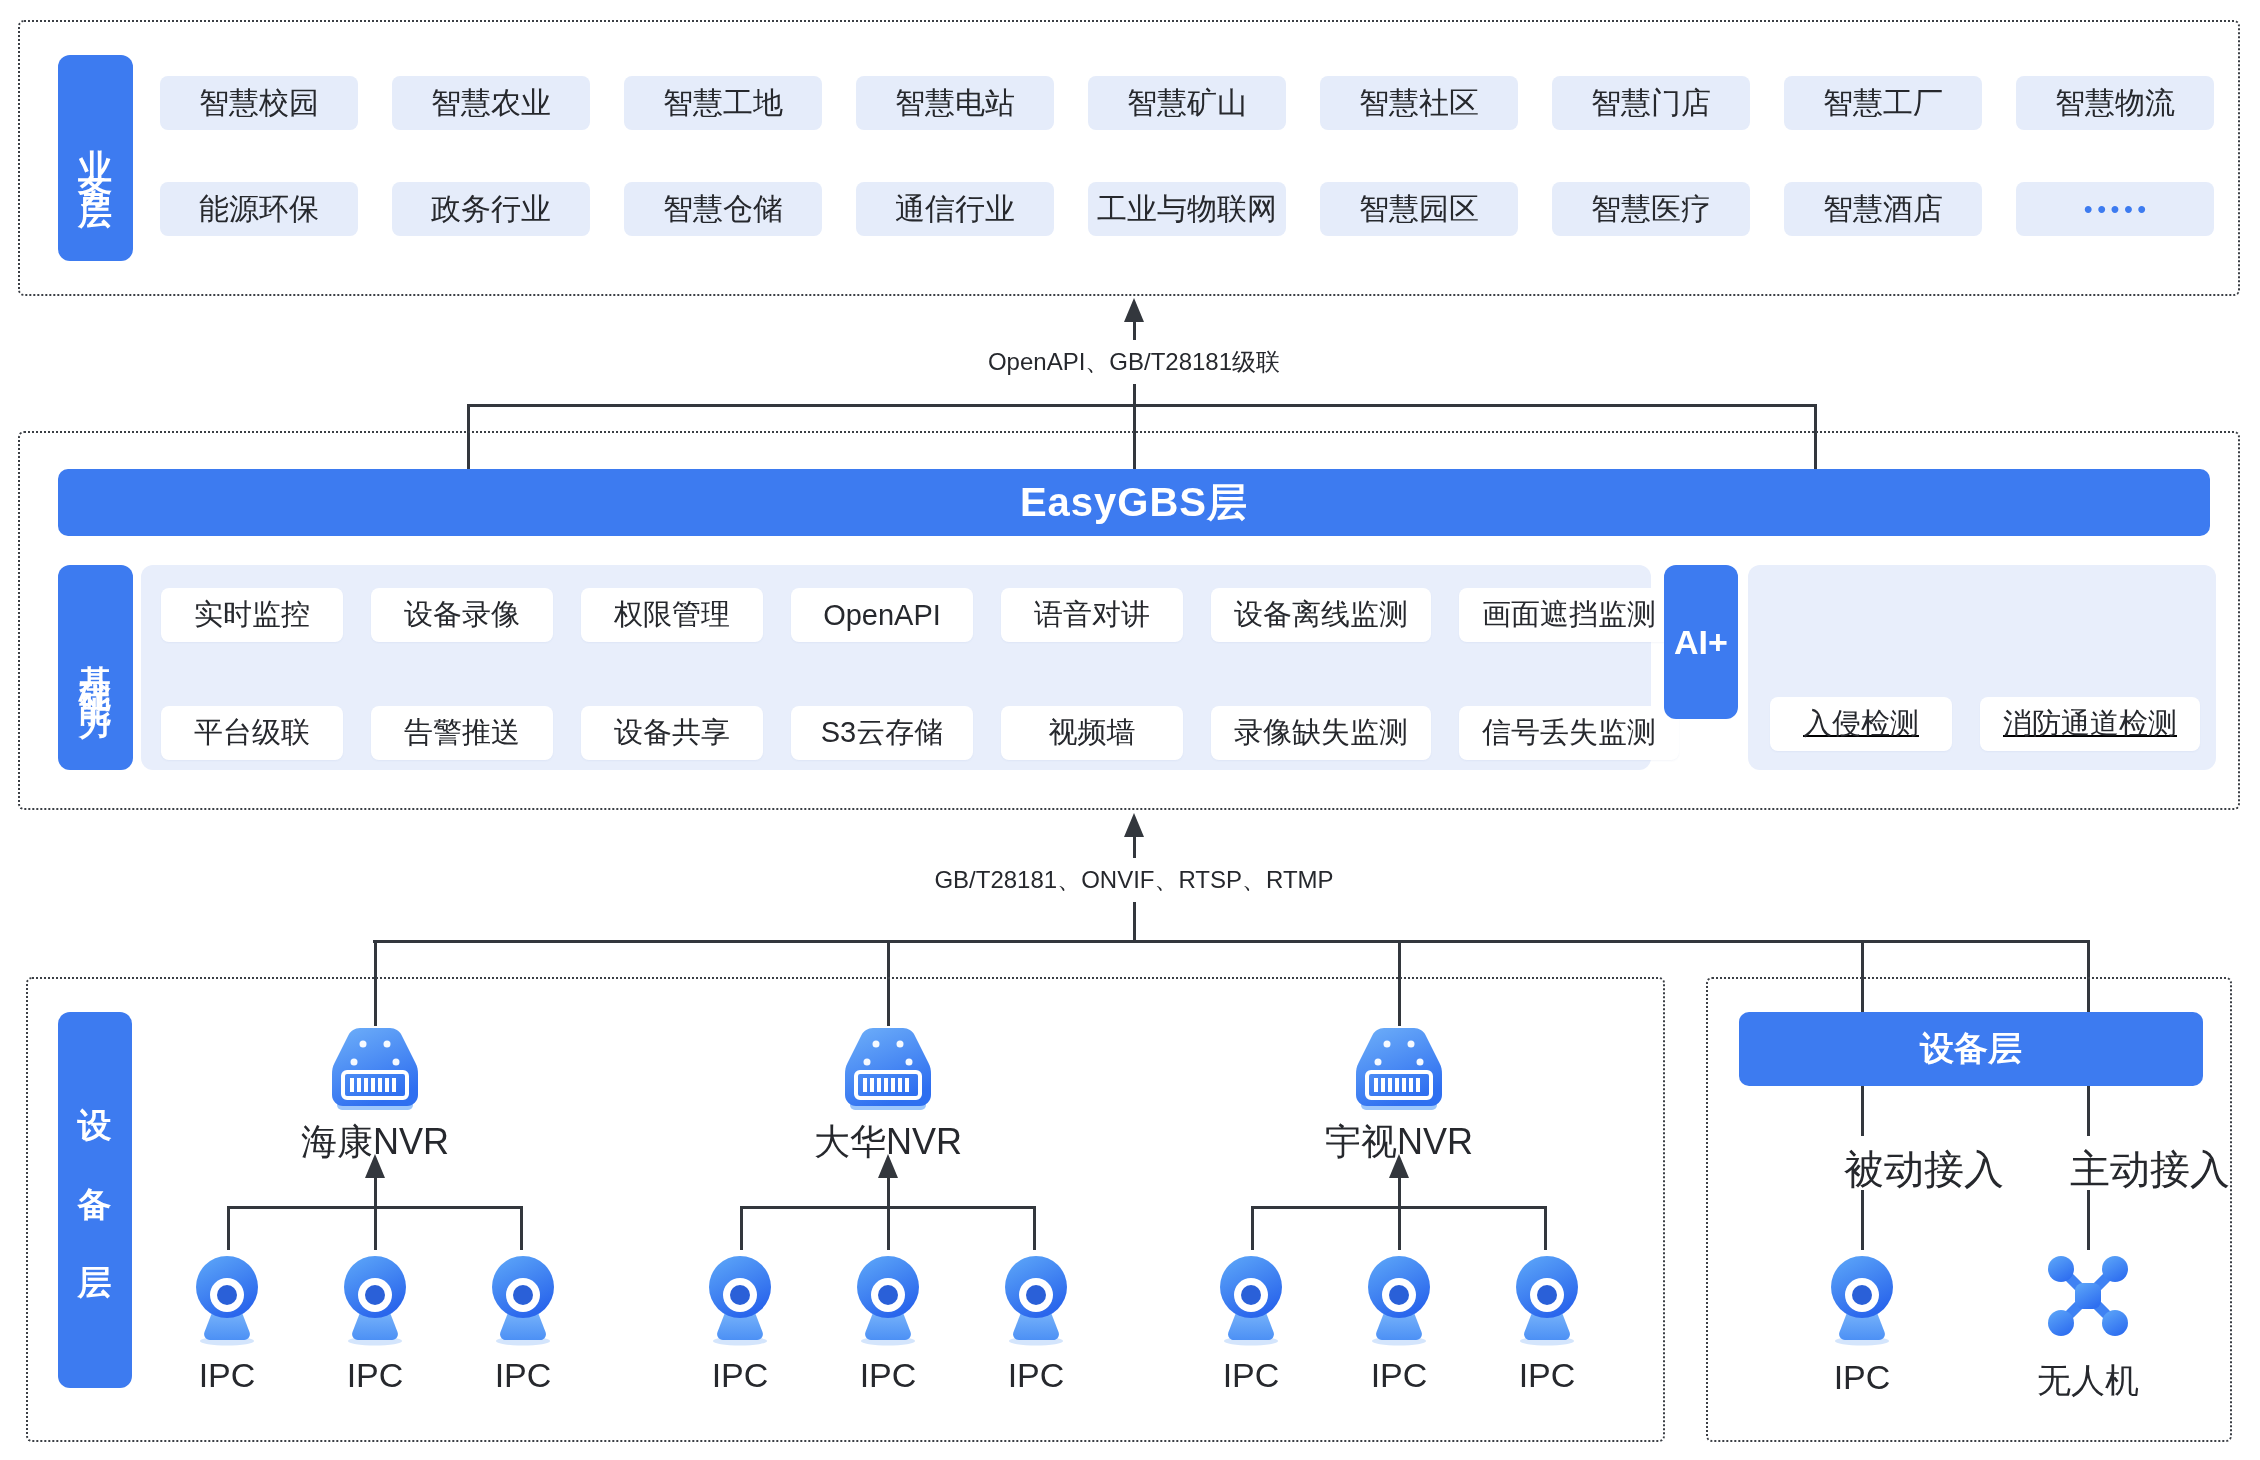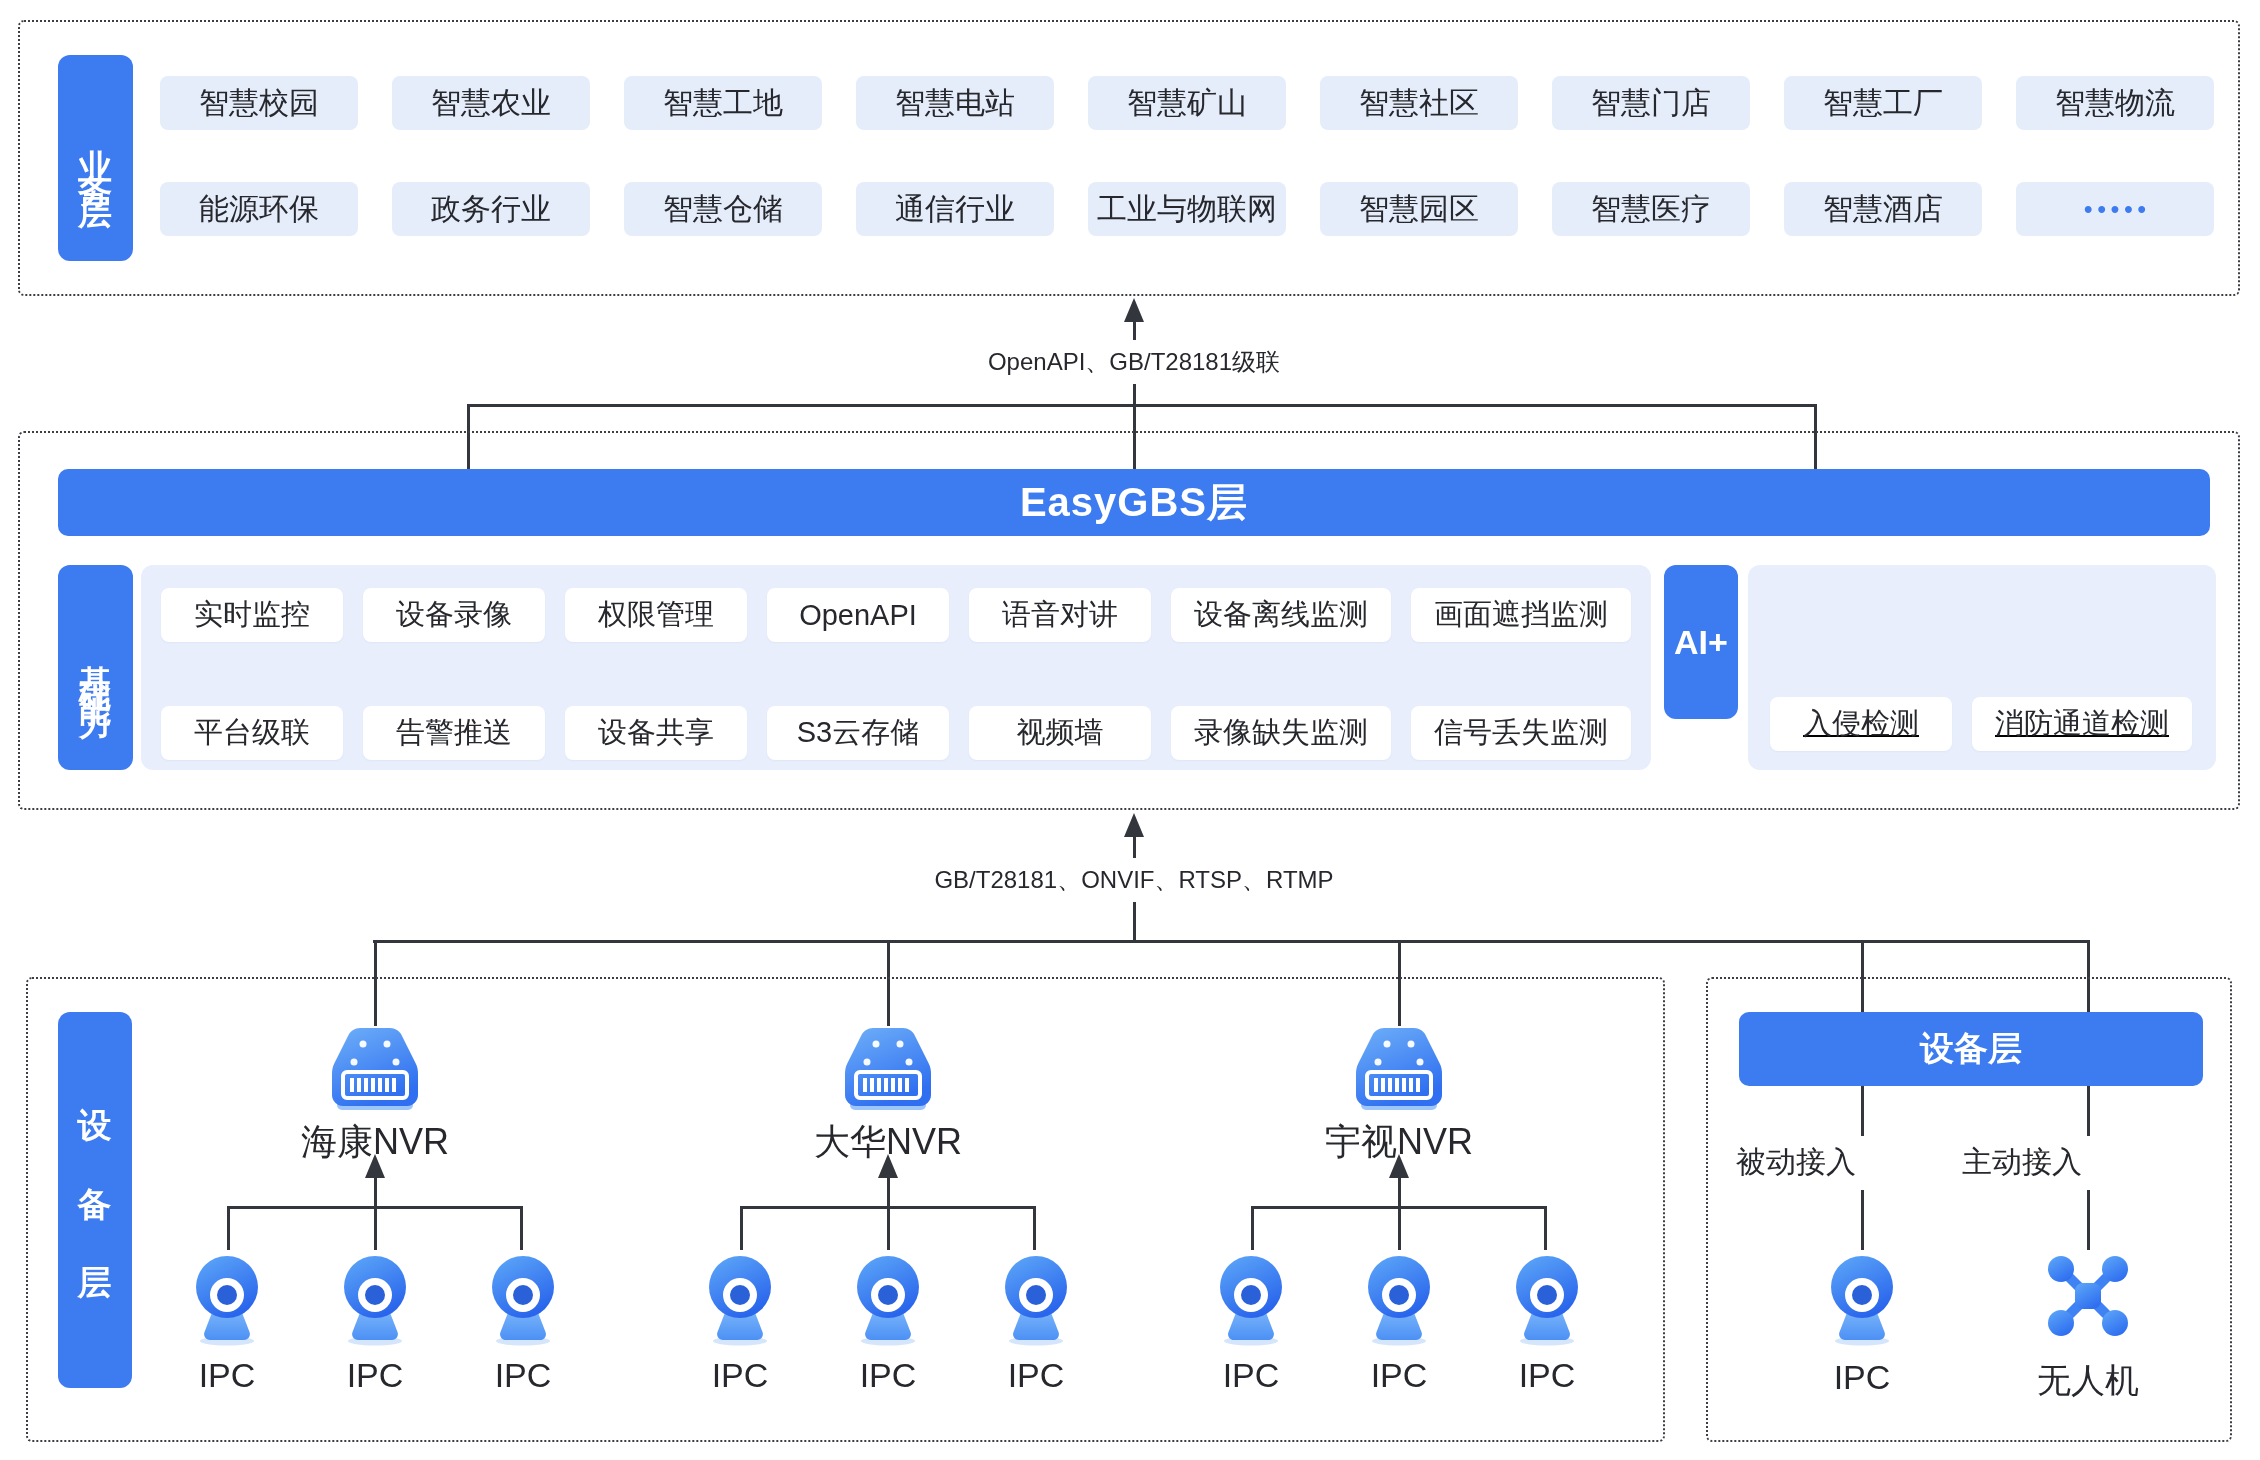--- a/index.html
+++ b/index.html
@@ -18,21 +18,21 @@
 
   .bar{position:absolute;background:var(--accent);border-radius:10px;color:#fff;
        display:flex;align-items:center;justify-content:center;font-weight:bold;}
 
   .biz-grid{position:absolute;display:grid;}
   .pill{background:var(--pill-bg);border-radius:8px;color:var(--text);font-size:30px;
         display:flex;align-items:center;justify-content:center;}
   .pill.biz-dots{color:var(--accent);font-weight:bold;font-size:24px;letter-spacing:5px;text-indent:5px;}
 
   .panel{position:absolute;background:var(--panel-bg);border-radius:12px;}
-  .cap-row{position:absolute;display:flex;gap:20px;height:54px;}
+  .cap-row{position:absolute;display:flex;gap:28px;height:54px;}
   .cap-pill{background:#fff;border-radius:8px;color:var(--text);font-size:29px;
             display:flex;align-items:center;justify-content:center;width:182px;
             box-shadow:0 1px 2px rgba(40,70,160,0.05);}
   .cap-pill.wide{width:220px;}
 
   .vline,.hline{position:absolute;background:var(--line);}
   .arrow-up{position:absolute;width:0;height:0;border-left:10px solid transparent;
             border-right:10px solid transparent;border-bottom:24px solid var(--line);}
   .conn-label{position:absolute;background:#fff;color:var(--text);font-size:24px;
               display:flex;align-items:center;justify-content:center;padding:0 16px;
@@ -44,21 +44,21 @@
             font-size:36px;color:var(--text);}
   .g-arrow{left:190px;top:128px;}
   .g-shaft{left:198.5px;top:150px;width:3px;height:32px;}
   .g-brace{left:52px;top:180px;width:296px;height:3px;}
   .stub{top:180px;width:3px;height:44px;}
   .ipc-slot{position:absolute;top:228px;width:120px;text-align:center;}
   .ipc-slot .dev-label{margin-top:6px;font-size:34px;color:var(--text);}
 
   .dev-col{position:absolute;width:260px;height:360px;}
   .dev-col .c-line1{position:absolute;left:128.5px;top:0;width:3px;height:50px;background:var(--line);}
-  .dev-col .access{position:absolute;left:4px;top:56px;width:100%;text-align:left;font-size:30px;color:var(--text);}
+  .dev-col .access{position:absolute;left:12px;top:56px;width:100%;text-align:right;font-size:40px;color:var(--text);}
   .dev-col .c-line2{position:absolute;left:128.5px;top:104px;width:3px;height:60px;background:var(--line);}
   .dev-col .icon-wrap{position:absolute;left:0;top:168px;width:100%;display:flex;justify-content:center;}
   .dev-col .dev-label{position:absolute;left:0;top:272px;width:100%;text-align:center;font-size:34px;color:var(--text);}
 </style>
 </head>
 <body>
 
 <div id="canvas">
 
   <div class="dotted" style="left:18px;top:20px;width:2222px;height:276px;"></div>

